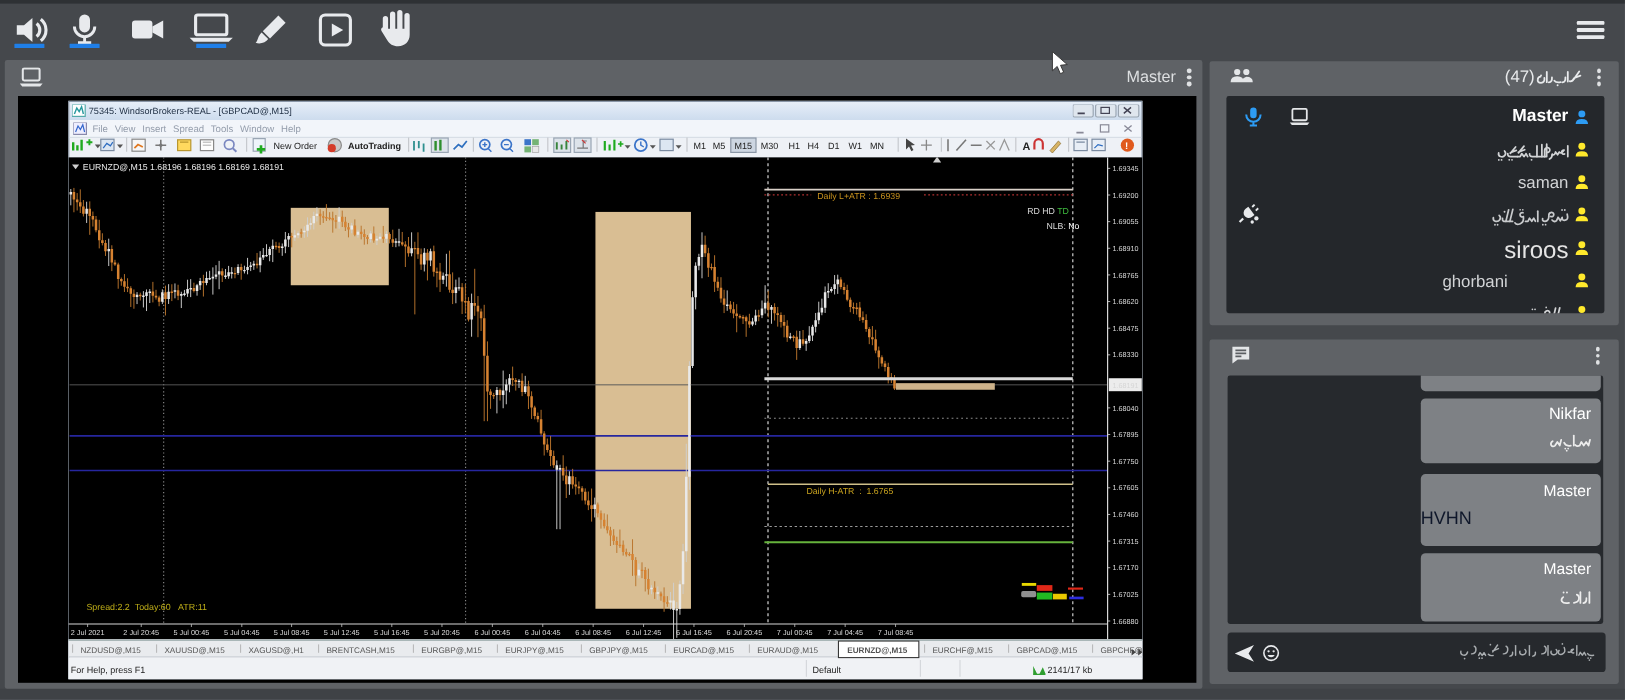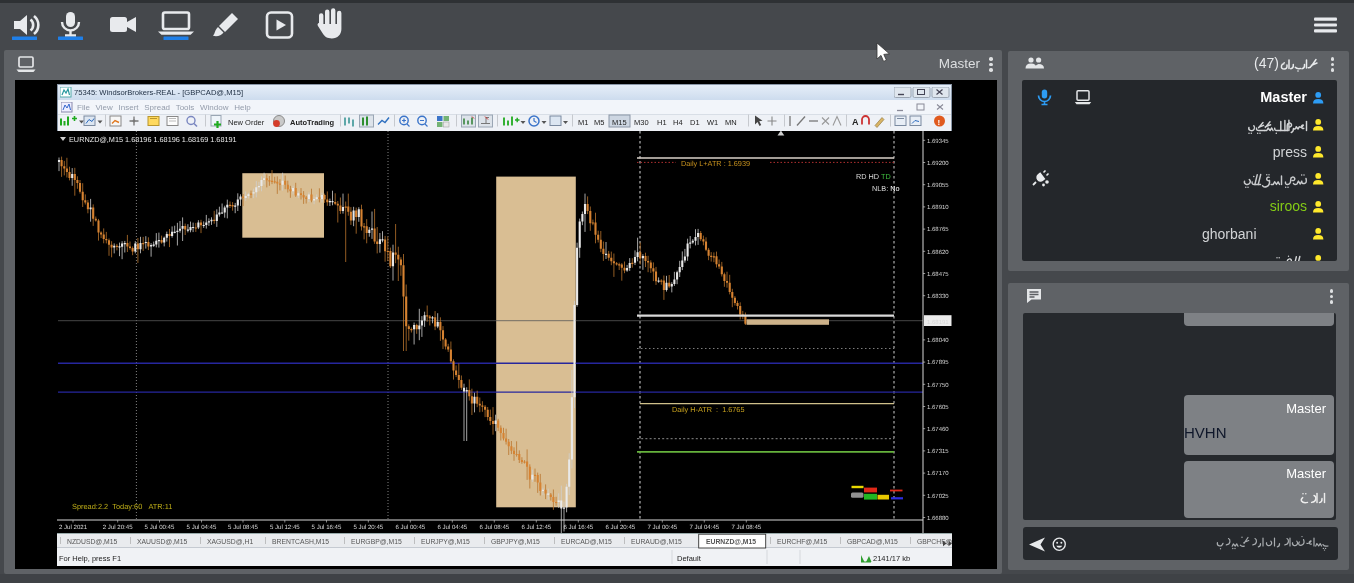--- a/index.html
+++ b/index.html
@@ -402,21 +402,21 @@
           <circle cx="15.7" cy="14.2" r="0.75" fill="currentColor" stroke="none"></circle>
           <path d="M11.8 6.8q1.6 1.8 0.3 3.6t-3.8 1q-2-0.8-1.4-3"></path>
           <circle cx="9.3" cy="14.3" r="0.75" fill="currentColor" stroke="none"></circle>
           <circle cx="7" cy="14.3" r="0.75" fill="currentColor" stroke="none"></circle>
         </g>
       </svg></div>
     <svg width="12.5" height="13" viewBox="0 0 12.5 13" style="position:absolute;left:290px;top:65px">
       <circle cx="6.2" cy="3.9" r="2.9" fill="#ffe92c"></circle>
       <path d="M1 12.4q0-4.3 5.2-4.3t5.2 4.3z" fill="#ffe92c"></path>
     </svg>
-    <div class="abs" style="left:180px;top:63.5px;width:105px;text-align:right;color:#d2d4d6;font-size:14px">press</div>
+    <div class="abs" style="left:180px;top:63.5px;width:105px;text-align:right;color:#d2d4d6;font-size:14px">saman</div>
     <svg width="12.5" height="13" viewBox="0 0 12.5 13" style="position:absolute;left:290px;top:92.3px">
       <circle cx="6.2" cy="3.9" r="2.9" fill="#ffe92c"></circle>
       <path d="M1 12.4q0-4.3 5.2-4.3t5.2 4.3z" fill="#ffe92c"></path>
     </svg>
     <div class="abs" style="left:222px;top:93px"><svg width="64" height="16" viewBox="0 0 64 16" style="overflow:visible;color:#c8cacc">
         <g stroke="#c8cacc" stroke-width="1.45" fill="none" stroke-linecap="round" stroke-linejoin="round">
           <path d="M62 5.5q1.2 4.5-1.6 5t-2.6-2.4l-1.5 2.9l-1.9-2.9l-1.4 2.9q-2.2 1.4-3.6-0.6"></path>
           <circle cx="60" cy="2" r="0.75" fill="currentColor" stroke="none"></circle>
           <circle cx="57.7" cy="2" r="0.75" fill="currentColor" stroke="none"></circle>
           <path d="M48.2 7.4a1.8 1.8 0 100-3.2q-1.6 0.5-1.5 2.4q0.2 4.6-3.2 4.9q-2.4 0-2-2.4"></path>
@@ -442,21 +442,21 @@
         <path d="M12.5 3.5l2-2M15.5 6.5l2-2" stroke="#e8eaec" stroke-width="1.6"></path>
         <path d="M5 13l-3 3" stroke="#e8eaec" stroke-width="1.8"></path>
         <circle cx="16" cy="13" r="1.8"></circle>
         <circle cx="12.5" cy="16" r="1.4"></circle>
       </g>
     </svg>
     <svg width="12.5" height="13" viewBox="0 0 12.5 13" style="position:absolute;left:290px;top:119.5px">
       <circle cx="6.2" cy="3.9" r="2.9" fill="#ffe92c"></circle>
       <path d="M1 12.4q0-4.3 5.2-4.3t5.2 4.3z" fill="#ffe92c"></path>
     </svg>
-    <div class="abs" style="left:180px;top:118px;width:105px;text-align:right;color:#84cc16;font-size:14px">siroos</div>
+    <div class="abs" style="left:180px;top:118px;width:105px;text-align:right;color:#e5e5e5;font-size:20px">siroos</div>
     <svg width="12.5" height="13" viewBox="0 0 12.5 13" style="position:absolute;left:290px;top:146.7px">
       <circle cx="6.2" cy="3.9" r="2.9" fill="#ffe92c"></circle>
       <path d="M1 12.4q0-4.3 5.2-4.3t5.2 4.3z" fill="#ffe92c"></path>
     </svg>
     <div class="abs" style="left:180px;top:145.5px;width:105px;text-align:left;color:#d2d4d6;font-size:14px">ghorbani</div>
     <svg width="12.5" height="13" viewBox="0 0 12.5 13" style="position:absolute;left:290px;top:174px">
       <circle cx="6.2" cy="3.9" r="2.9" fill="#ffe92c"></circle>
       <path d="M1 12.4q0-4.3 5.2-4.3t5.2 4.3z" fill="#ffe92c"></path>
     </svg>
     <div class="abs" style="left:252px;top:174.5px"><svg width="34" height="16" viewBox="0 0 34 16" style="overflow:visible;color:#d2d4d6">
@@ -477,20 +477,34 @@
 <div class="abs" style="left:1008px;top:283px;width:341px;height:287px;background:#5f6266;border-radius:2px"></div>
 <svg class="abs" style="left:1026px;top:288px" width="16" height="16" viewBox="0 0 16 16">
  <path d="M1 1h14v10.5H5.5L1 15z" fill="#e4e6e8"></path>
     <path d="M3.5 4h9M3.5 6.5h9M3.5 9h5" stroke="#5b5e62" stroke-width="1.3"></path>
 </svg>
 <div class="kebab" style="left:1329.5px;top:289px"></div>
 <div class="kebab" style="left:1329.5px;top:294.5px"></div>
 <div class="kebab" style="left:1329.5px;top:300px"></div>
 <div class="abs" style="left:1023px;top:313px;width:313px;height:207px;background:#26292d;border-radius:2px;overflow:hidden">
  <div class="abs" style="left:161px;top:-9px;width:150px;height:22px;background:#7e8185;border-radius:4px"></div>
+ <div class="abs" style="left:161px;top:19px;width:150px;height:53.5px;background:#7e8185;border-radius:4px">
+   <div class="abs" style="right:8px;top:5px;color:#fff;font-size:13.5px">Nikfar</div>
+   <div class="abs" style="right:8px;top:28px"><svg width="34" height="16" viewBox="0 0 34 16" style="overflow:visible;color:#ececec">
+          <g stroke="#ececec" stroke-width="1.45" fill="none" stroke-linecap="round" stroke-linejoin="round">
+            <path d="M33 6.5l-1.2 4.8l-2-3l-2 3l-2-3l-1.4 3q-2 1.3-3.8-0.6"></path>
+            <path d="M19.5 3v8.3"></path>
+            <path d="M17 11.3q-4.2 0.8-5.6-2.4"></path>
+            <circle cx="14.8" cy="13.8" r="0.75" fill="currentColor" stroke="none"></circle>
+            <circle cx="12.4" cy="13.8" r="0.75" fill="currentColor" stroke="none"></circle>
+            <circle cx="13.6" cy="15.6" r="0.75" fill="currentColor" stroke="none"></circle>
+            <path d="M9 6.5l-1.2 4.8l-2-3l-1.9 3q-2.2 1.8-3.4-0.6q-0.5-2 1.4-3"></path>
+          </g>
+        </svg></div>
+ </div>
  <div class="abs" style="left:161px;top:82px;width:150px;height:60px;background:#7e8185;border-radius:4px">
    <div class="abs" style="right:8px;top:6px;color:#fff;font-size:13px">Master</div>
    <div class="abs" style="left:0;top:29px;color:#0f172a;font-size:15px">HVHN</div>
  </div>
  <div class="abs" style="left:161px;top:148px;width:150px;height:57px;background:#7e8185;border-radius:4px">
    <div class="abs" style="right:8px;top:5px;color:#fff;font-size:13px">Master</div>
    <div class="abs" style="right:8px;top:30px"><svg width="36" height="16" viewBox="0 0 36 16" style="overflow:visible;color:#ececec">
           <g stroke="#ececec" stroke-width="1.45" fill="none" stroke-linecap="round" stroke-linejoin="round">
             <path d="M34.5 2.5v9"></path>
             <path d="M32 7.5q0.3 3.6-2.5 4.1"></path>

